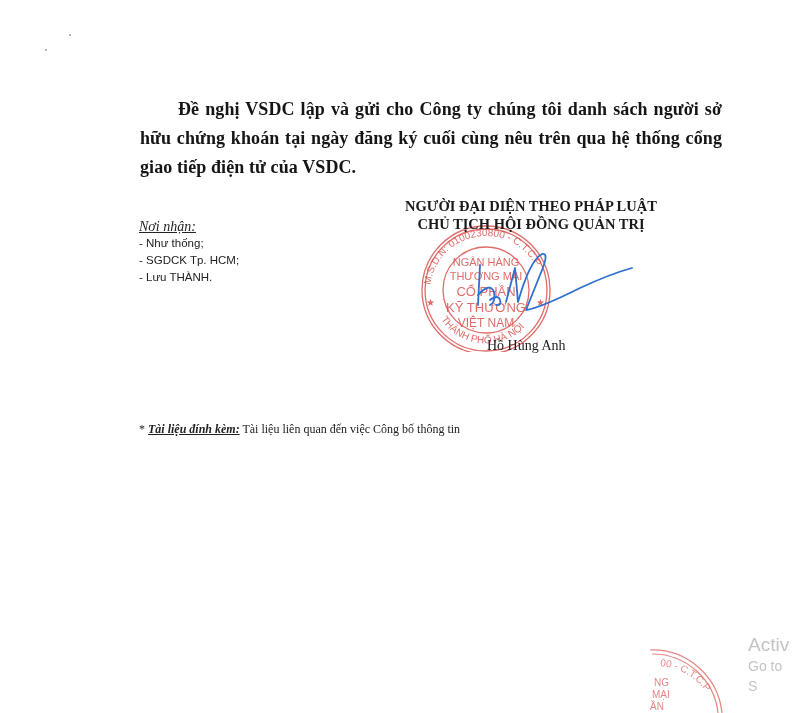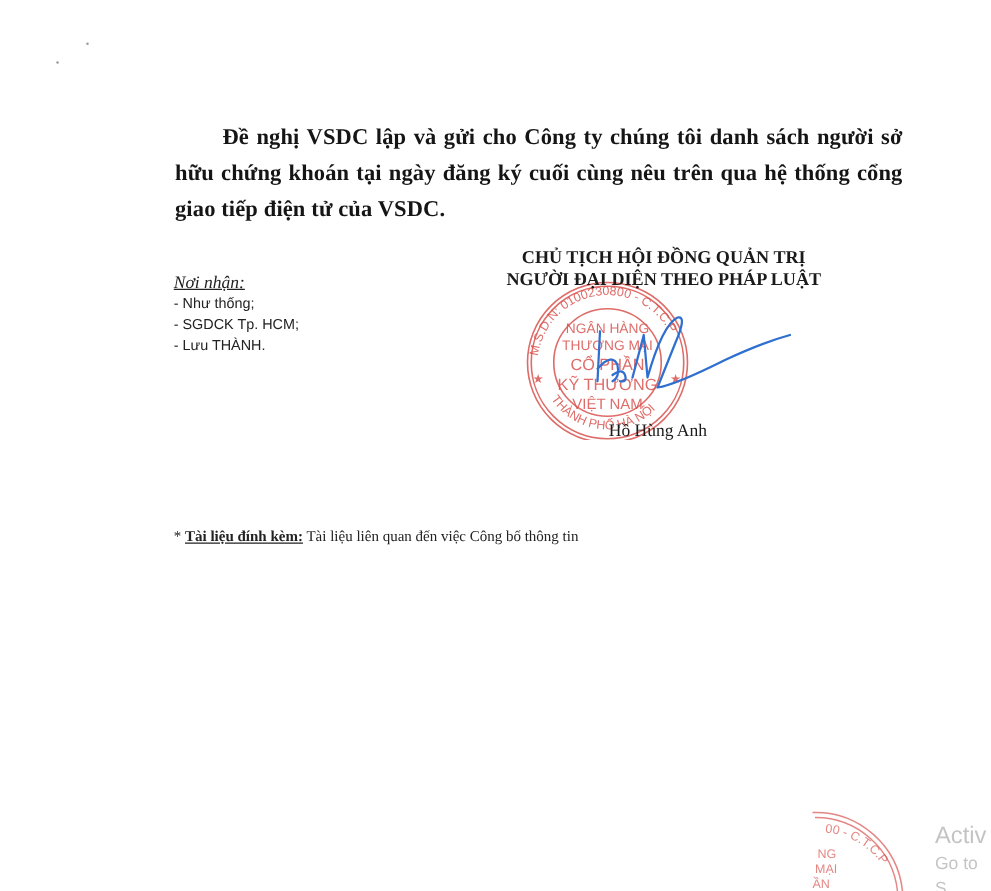--- a/index.html
+++ b/index.html
@@ -27,43 +27,43 @@
     .recipients .head {
       font-family: "Liberation Serif", serif; font-weight: normal; font-style: italic;
       text-decoration: underline; font-size: 14px; line-height: 16px;
     }
     .signer {
       left: 487px; top: 338px; font-size: 14px; font-weight: normal; color: #1a1a1a; z-index: 3;
     }
     .attach {
       left: 139px; top: 422px; font-size: 12px; color: #222;
     }
-    .attach .lbl { font-weight: bold; text-decoration: underline; }
+    .attach .lbl { font-weight: bold; font-style: italic; text-decoration: underline; }
     .stamp { left: 414px; top: 222px; z-index: 2; }
     .stamp2 { left: 640px; top: 636px; z-index: 2; }
     .sigline { left: 460px; top: 250px; z-index: 4; }
     .watermark {
       left: 748px; top: 634px; font-family: "Liberation Sans", sans-serif;
       color: #c4c4c4; z-index: 5;
     }
-    .watermark .l1 { font-size: 19px; line-height: 22px; margin-top: 24px; }
+    .watermark .l1 { font-size: 19px; line-height: 22px; }
     .watermark .l2 { font-size: 14px; line-height: 20px; }
     .speck { width: 2px; height: 2px; background: #999; border-radius: 1px; }
   </style>
 </head>
 <body>
 
 <div class="abs speck" style="left:45px;top:49px;"></div>
 <div class="abs speck" style="left:69px;top:34px;"></div>
 
 <div class="abs para">Đề nghị VSDC lập và gửi cho Công ty chúng tôi danh sách người sở hữu chứng khoán tại ngày đăng ký cuối cùng nêu trên qua hệ thống cổng giao tiếp điện tử của VSDC.</div>
 
 <div class="abs sig-title">
+  <div>NGƯỜI ĐẠI DIỆN THEO PHÁP LUẬT</div>
   <div>CHỦ TỊCH HỘI ĐỒNG QUẢN TRỊ</div>
-  <div>NGƯỜI ĐẠI DIỆN THEO PHÁP LUẬT</div>
 </div>
 
 <div class="abs recipients">
   <div class="head">Nơi nhận:</div>
   <div>- Như thống;</div>
   <div>- SGDCK Tp. HCM;</div>
   <div>- Lưu THÀNH.</div>
 </div>
 
 <svg class="abs stamp" width="140" height="130" viewBox="0 0 140 130">

